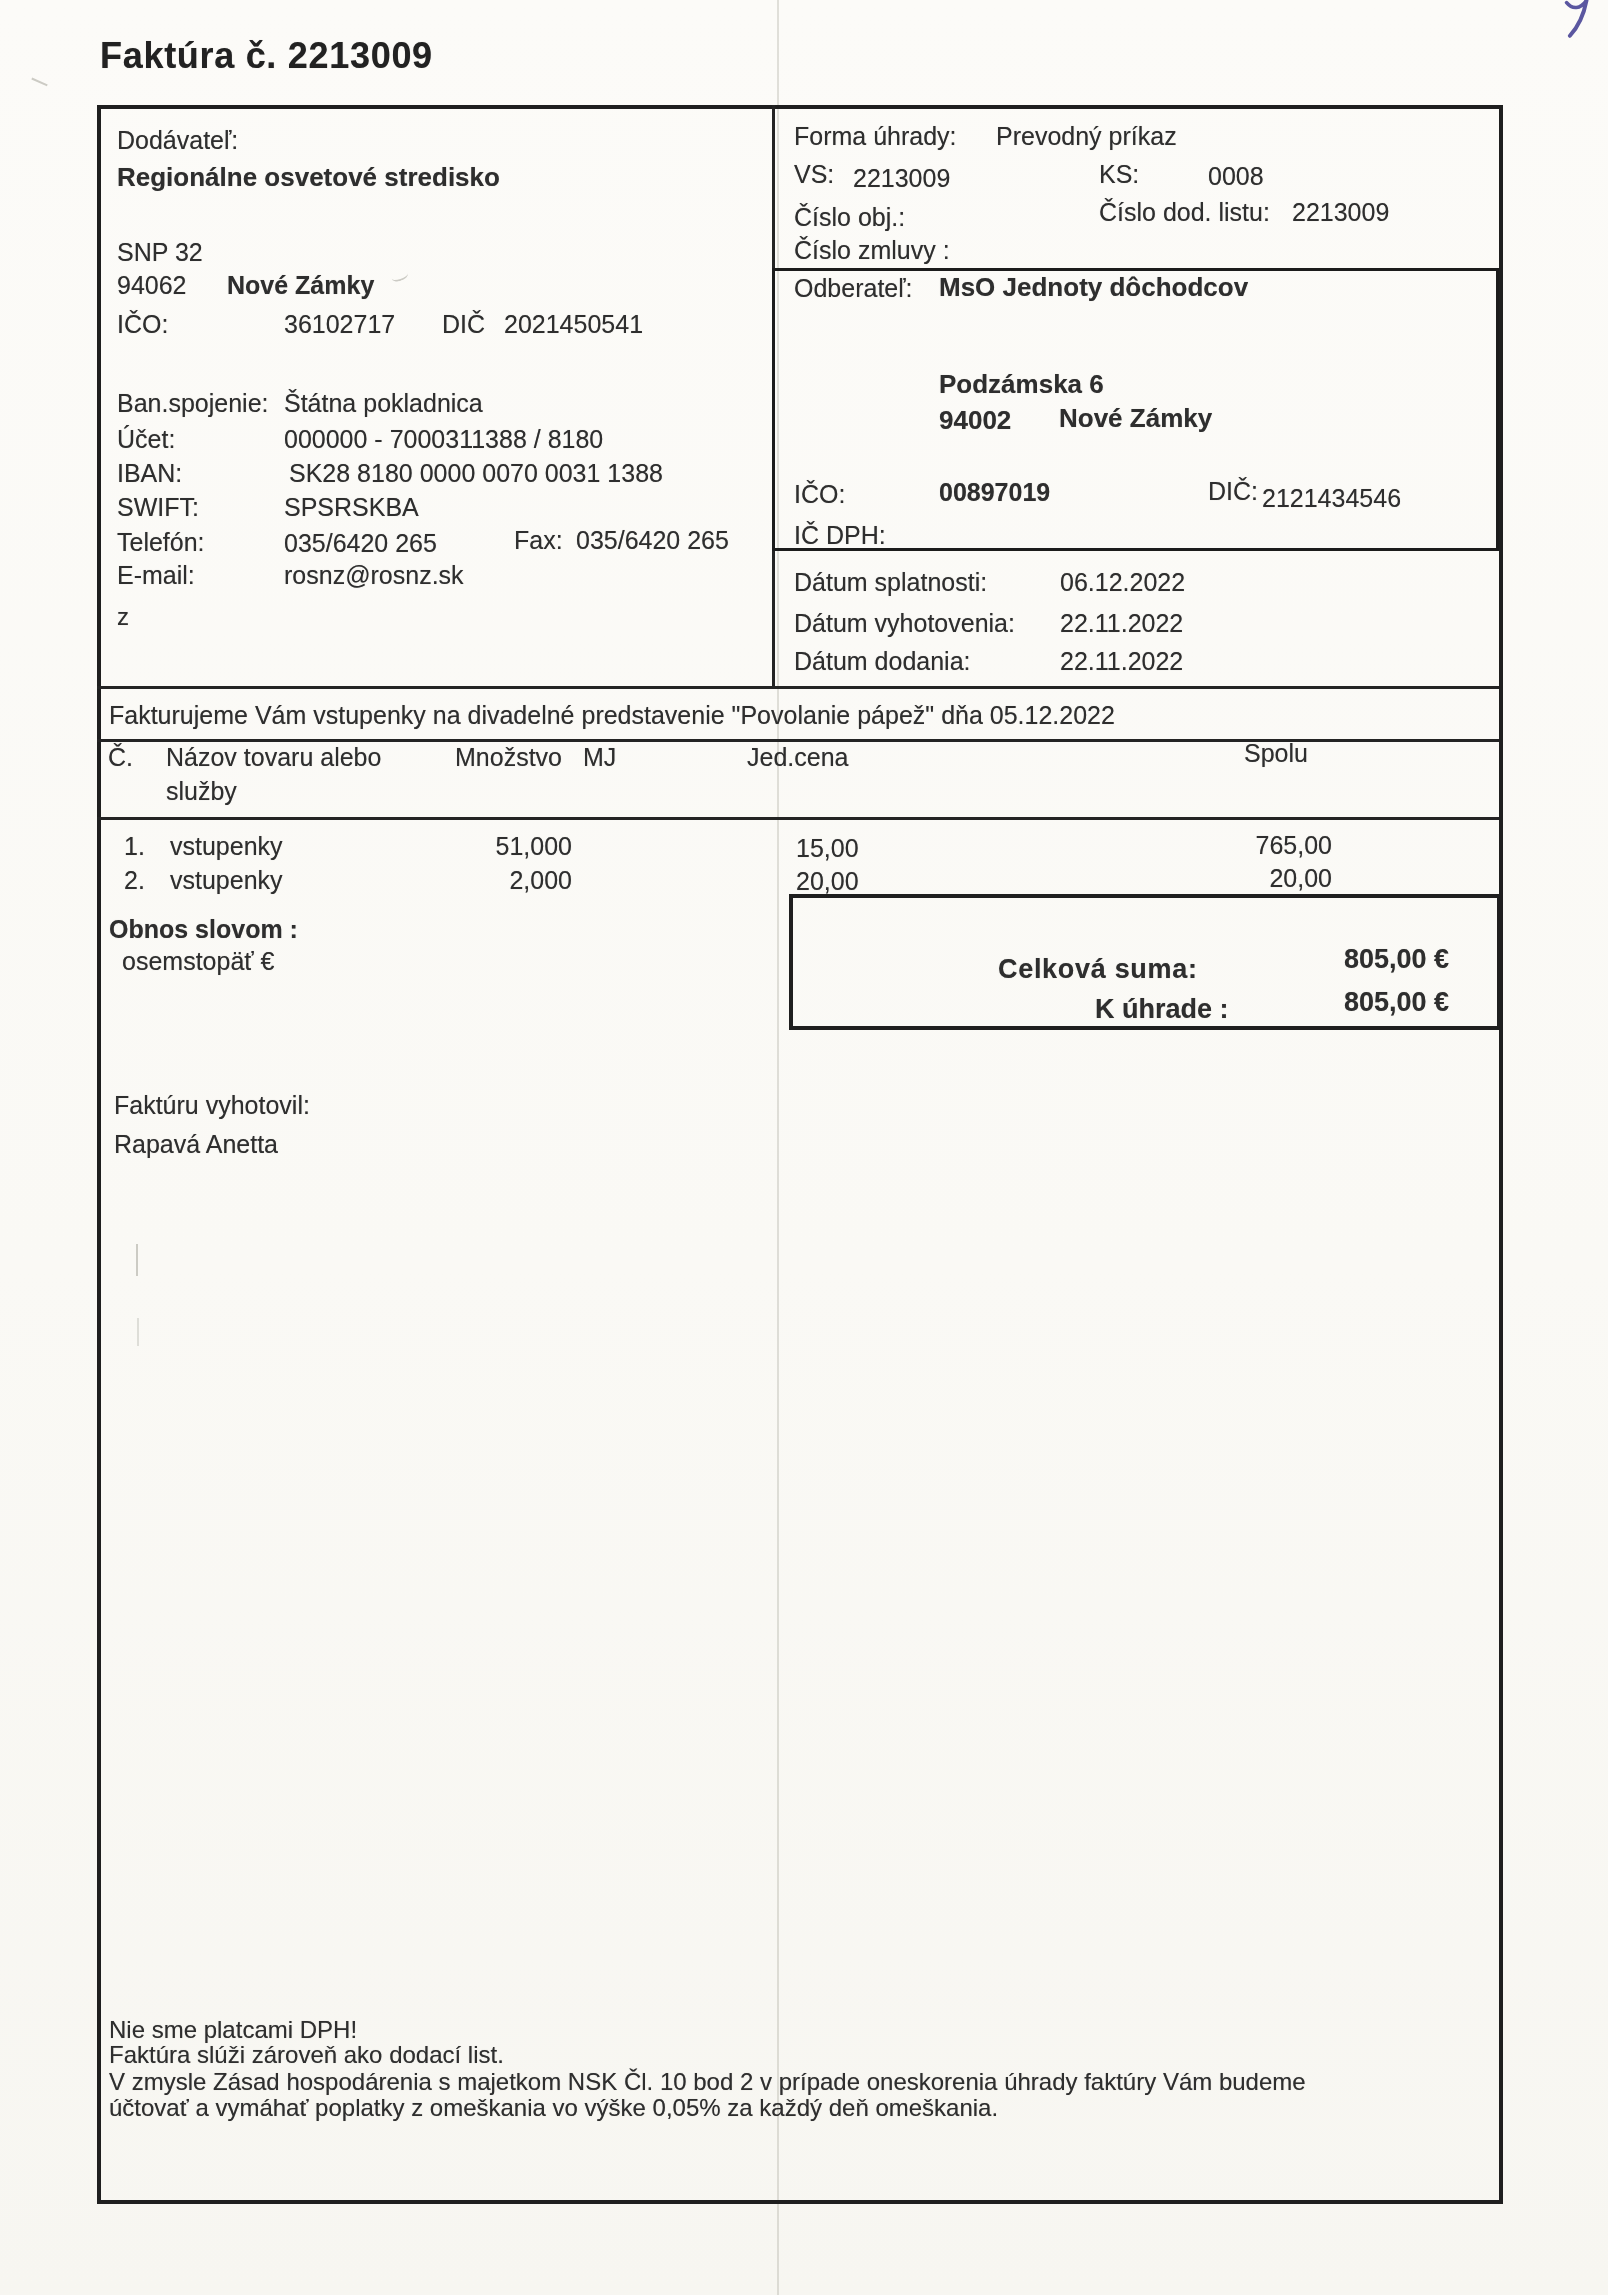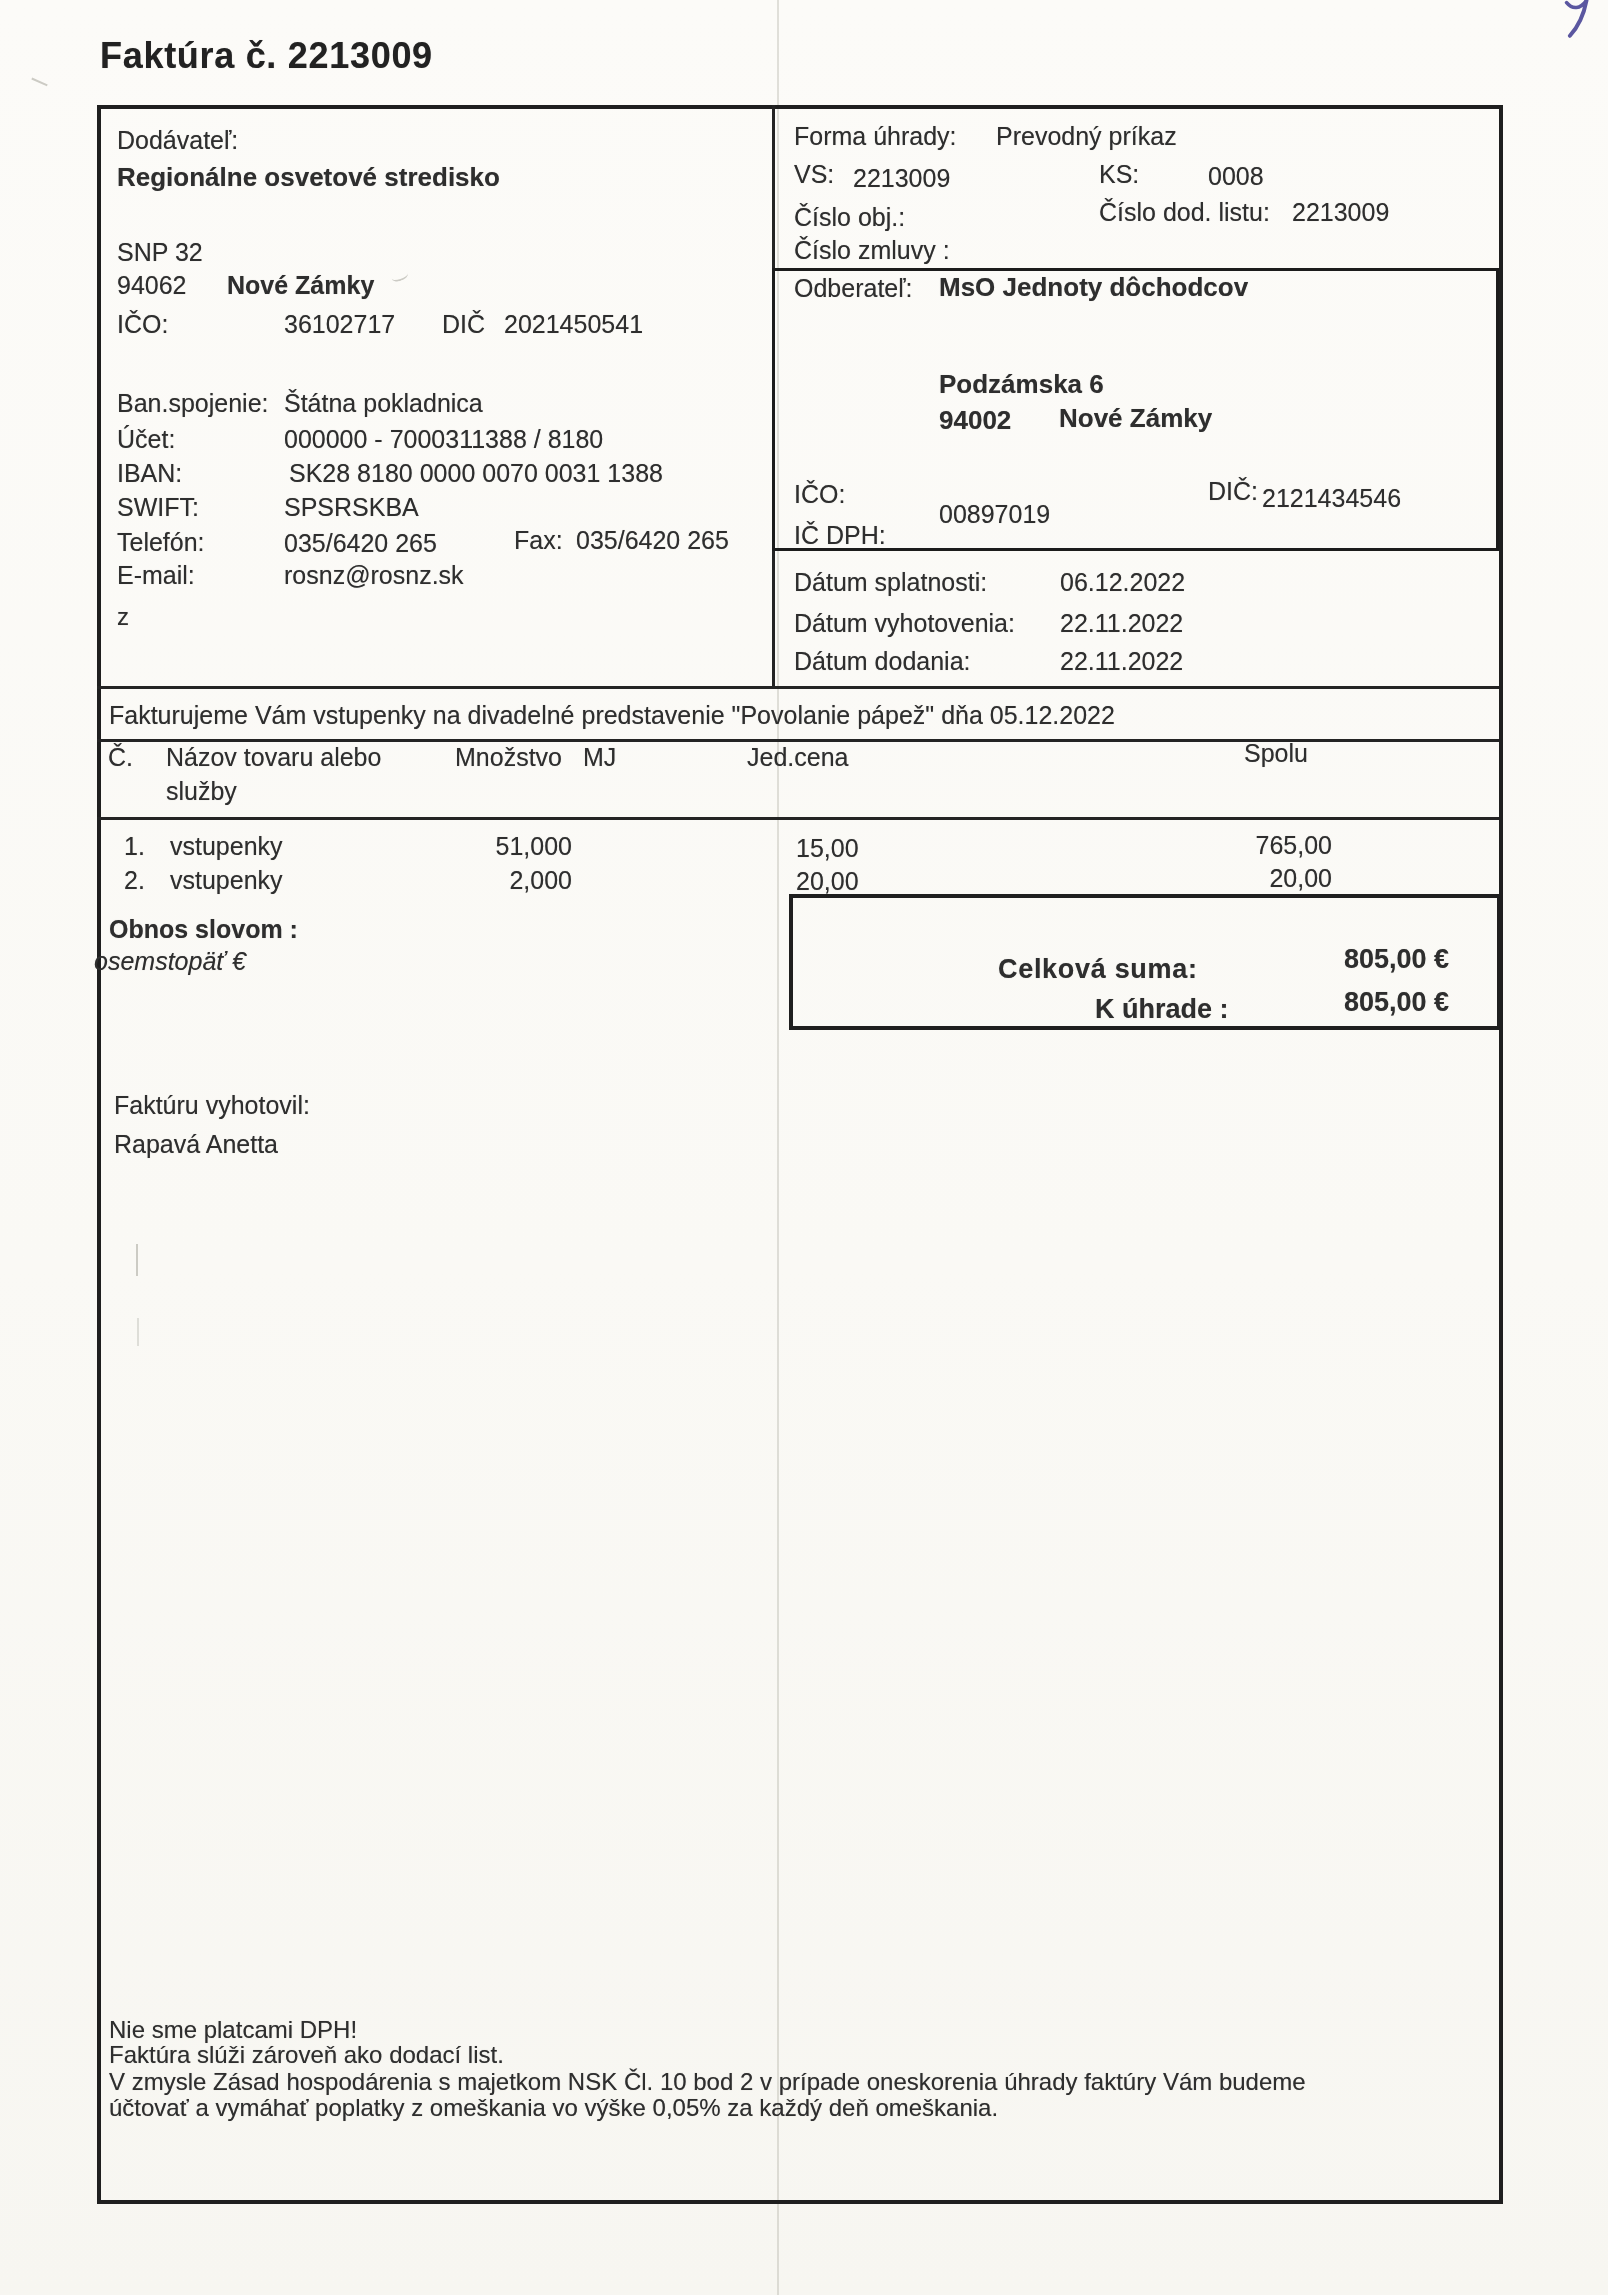--- a/index.html
+++ b/index.html
@@ -88,21 +88,21 @@
   <div class="t fs37" style="left:1292px;top:198px;">2213009</div>
   <div class="t fs37" style="left:794px;top:236px;">Číslo zmluvy :</div>
 
   <div class="box-thin" style="left:772px;top:268px;width:721px;height:277px;"></div>
   <div class="t fs37" style="left:794px;top:274px;">Odberateľ:</div>
   <div class="t fs39 b" style="left:939px;top:272px;">MsO Jednoty dôchodcov</div>
   <div class="t fs39 b" style="left:939px;top:369px;">Podzámska 6</div>
   <div class="t fs39 b" style="left:939px;top:405px;">94002</div>
   <div class="t fs39 b" style="left:1059px;top:403px;">Nové Zámky</div>
   <div class="t fs37" style="left:794px;top:480px;">IČO:</div>
-  <div class="t fs37" style="left:939px;top:500px;">00897019</div>
+  <div class="t fs37" style="left:939px;top:478px;font-weight:bold;">00897019</div>
   <div class="t fs37" style="left:1208px;top:477px;">DIČ:</div>
   <div class="t fs37" style="left:1262px;top:484px;">2121434546</div>
   <div class="t fs37" style="left:794px;top:521px;">IČ DPH:</div>
 
   <div class="t fs37" style="left:794px;top:568px;">Dátum splatnosti:</div>
   <div class="t fs37" style="left:1060px;top:568px;">06.12.2022</div>
   <div class="t fs37" style="left:794px;top:609px;">Dátum vyhotovenia:</div>
   <div class="t fs37" style="left:1060px;top:609px;">22.11.2022</div>
   <div class="t fs37" style="left:794px;top:647px;">Dátum dodania:</div>
   <div class="t fs37" style="left:1060px;top:647px;">22.11.2022</div>
@@ -123,21 +123,21 @@
   <div class="t fs37" style="left:796px;top:834px;">15,00</div>
   <div class="t fs37 right" style="left:1196px;top:831px;width:136px;">765,00</div>
 
   <div class="t fs37" style="left:124px;top:866px;">2.</div>
   <div class="t fs37" style="left:170px;top:866px;">vstupenky</div>
   <div class="t fs37 right" style="left:401px;top:866px;width:171px;">2,000</div>
   <div class="t fs37" style="left:796px;top:867px;">20,00</div>
   <div class="t fs37 right" style="left:1196px;top:864px;width:136px;">20,00</div>
 
   <div class="t fs38 b" style="left:109px;top:907px;margin-top:8px;">Obnos slovom :</div>
-  <div class="t fs37" style="left:94px;top:947px;font-style:italic;">osemstopäť €</div>
+  <div class="t fs37" style="left:122px;top:947px;">osemstopäť €</div>
 
   <div class="box" style="left:789px;top:894px;width:704px;height:128px;"></div>
   <div class="t fs40 b" style="left:998px;top:954px;letter-spacing:0.7px;">Celková  suma:</div>
   <div class="t fs40 b right" style="left:1309px;top:944px;width:140px;">805,00 €</div>
   <div class="t fs40 b" style="left:1095px;top:994px;">K úhrade :</div>
   <div class="t fs40 b right" style="left:1309px;top:987px;width:140px;">805,00 €</div>
 
   <div class="t fs38" style="left:114px;top:1091px;">Faktúru vyhotovil:</div>
   <div class="t fs38" style="left:114px;top:1130px;">Rapavá Anetta</div>
 

